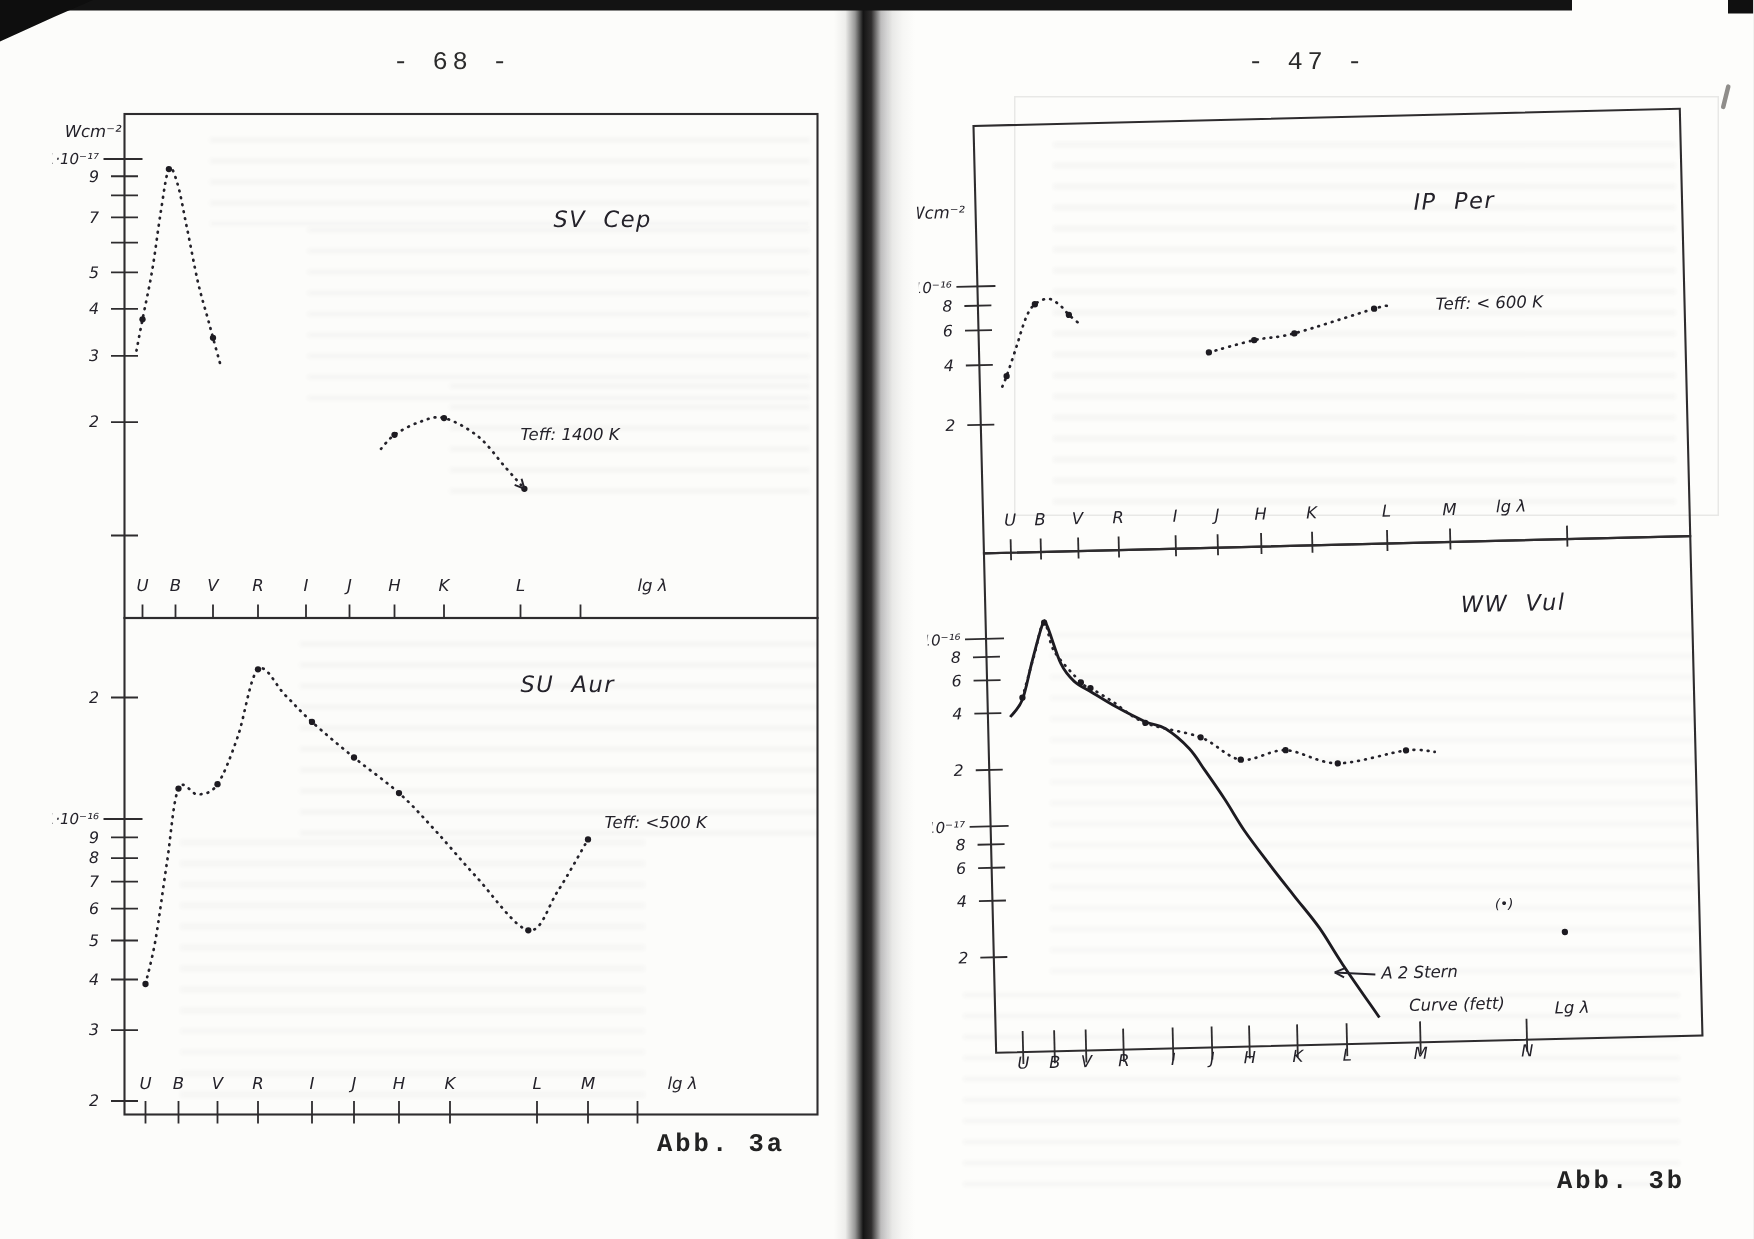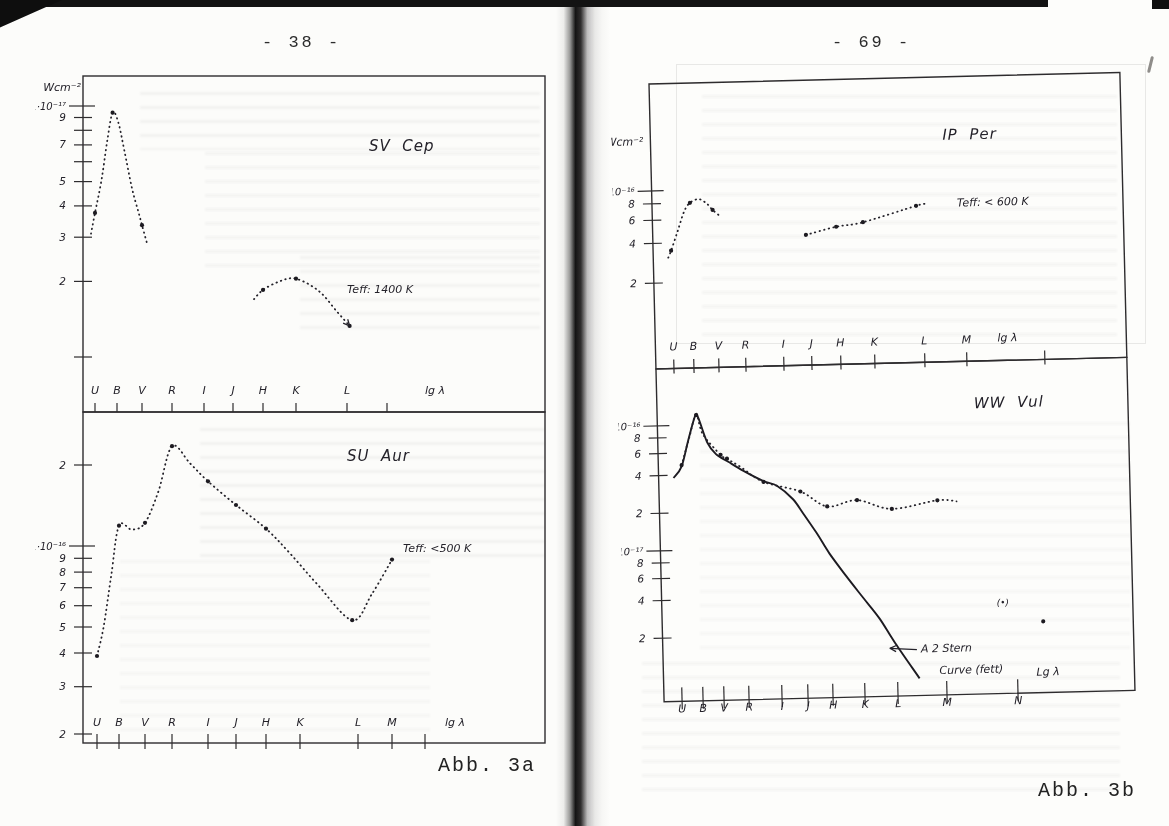--- a/index.html
+++ b/index.html
@@ -3,21 +3,21 @@
 <meta charset="utf-8">
 <style>
   html,body{margin:0;padding:0;background:#e8e6e2;}
   #scan{position:relative;width:1169px;height:826px;background:#ffffff;overflow:hidden;
         font-family:"DejaVu Sans",sans-serif;}
   #page-left{position:absolute;left:0;top:0;width:578px;height:826px;background:#fcfcfa;}
   #page-right{position:absolute;left:592px;top:0;width:577px;height:826px;background:#fdfdfb;}
   .pagenum{position:absolute;font-family:"Liberation Mono","DejaVu Sans Mono",monospace;
            font-size:17px;letter-spacing:3px;color:#2c2c2c;}
   .caption{position:absolute;font-family:"Liberation Mono","DejaVu Sans Mono",monospace;
-           font-size:20px;font-weight:normal;letter-spacing:2px;color:#222;}
+           font-size:17px;font-weight:bold;letter-spacing:2px;color:#222;}
   .figwrap{position:absolute;}
   svg text{white-space:pre;}
   .hand{fill:#24222a;font-family:"DejaVu Sans",sans-serif;font-style:italic;}
   .t-title{font-size:15px;letter-spacing:1px;}
   .t-tick{font-size:10.5px;}
   .t-scale{font-size:10px;}
   .t-band{font-size:11px;}
   .t-ann{font-size:11px;}
   .t-unit{font-size:11px;}
   .t-small{font-size:9px;}
@@ -37,21 +37,21 @@
   #topnick{position:absolute;left:1152px;top:0;width:17px;height:9px;background:#101010;z-index:9;}
   #penmark{position:absolute;left:1149px;top:56px;width:3px;height:17px;background:#8f8d8a;
     border-radius:2px;transform:rotate(14deg);z-index:9;}
 </style>
 </head>
 <body>
 
 <div id="scan">
 
   <div id="page-left">
-    <div class="pagenum" style="left:262px;top:33px;">- 38 -</div>
+    <div class="pagenum" style="left:262px;top:33px;">- 68 -</div>
     <div class="ghost" style="left:140px;top:92px;width:400px;height:58px;opacity:.55;"></div>
     <div class="ghost" style="left:205px;top:152px;width:335px;height:118px;opacity:.45;"></div>
     <div class="ghost" style="left:300px;top:256px;width:240px;height:80px;opacity:.5;"></div>
     <div class="ghost" style="left:200px;top:428px;width:345px;height:130px;opacity:.55;"></div>
     <div class="ghost" style="left:120px;top:560px;width:310px;height:180px;opacity:.4;"></div>
     <div class="figwrap" id="figA" style="left:35px;top:70px;width:516px;height:706px;">
       <svg id="svg-a" width="516" height="706" viewBox="0 0 516 706">
           <g>
             <rect x="48" y="6" width="462" height="336" class="frame"></rect>
             <line x1="34" y1="36.0" x2="60" y2="36.0" class="tick"></line>
@@ -161,21 +161,21 @@
             <circle cx="231" cy="458.7" r="2.1" class="pt"></circle>
             <circle cx="317.2" cy="550.2" r="2.1" class="pt"></circle>
             <circle cx="357" cy="489.6" r="2.1" class="pt"></circle>
           </g>
         </svg>
     </div>
     <div class="caption" style="left:438px;top:754px;">Abb. 3a</div>
   </div>
 
   <div id="page-right">
-    <div class="pagenum" style="left:240px;top:33px;">- 69 -</div>
+    <div class="pagenum" style="left:240px;top:33px;">- 47 -</div>
     <div class="ghost" style="left:110px;top:95px;width:415px;height:248px;opacity:.45;"></div>
     <div class="ghost" style="left:108px;top:422px;width:430px;height:228px;opacity:.4;"></div>
     <div class="ghost" style="left:50px;top:662px;width:478px;height:138px;opacity:.45;"></div>
     <div class="caption" style="left:446px;top:779px;">Abb. 3b</div>
   </div>
 
   <div id="ghostbox"></div>
 
   <div class="figwrap" id="figB" style="left:610px;top:58px;width:540px;height:680px;transform:rotate(-1.4deg);transform-origin:39px 26px;z-index:5;">
     <svg id="svg-b" width="540" height="680" viewBox="0 0 540 680">

